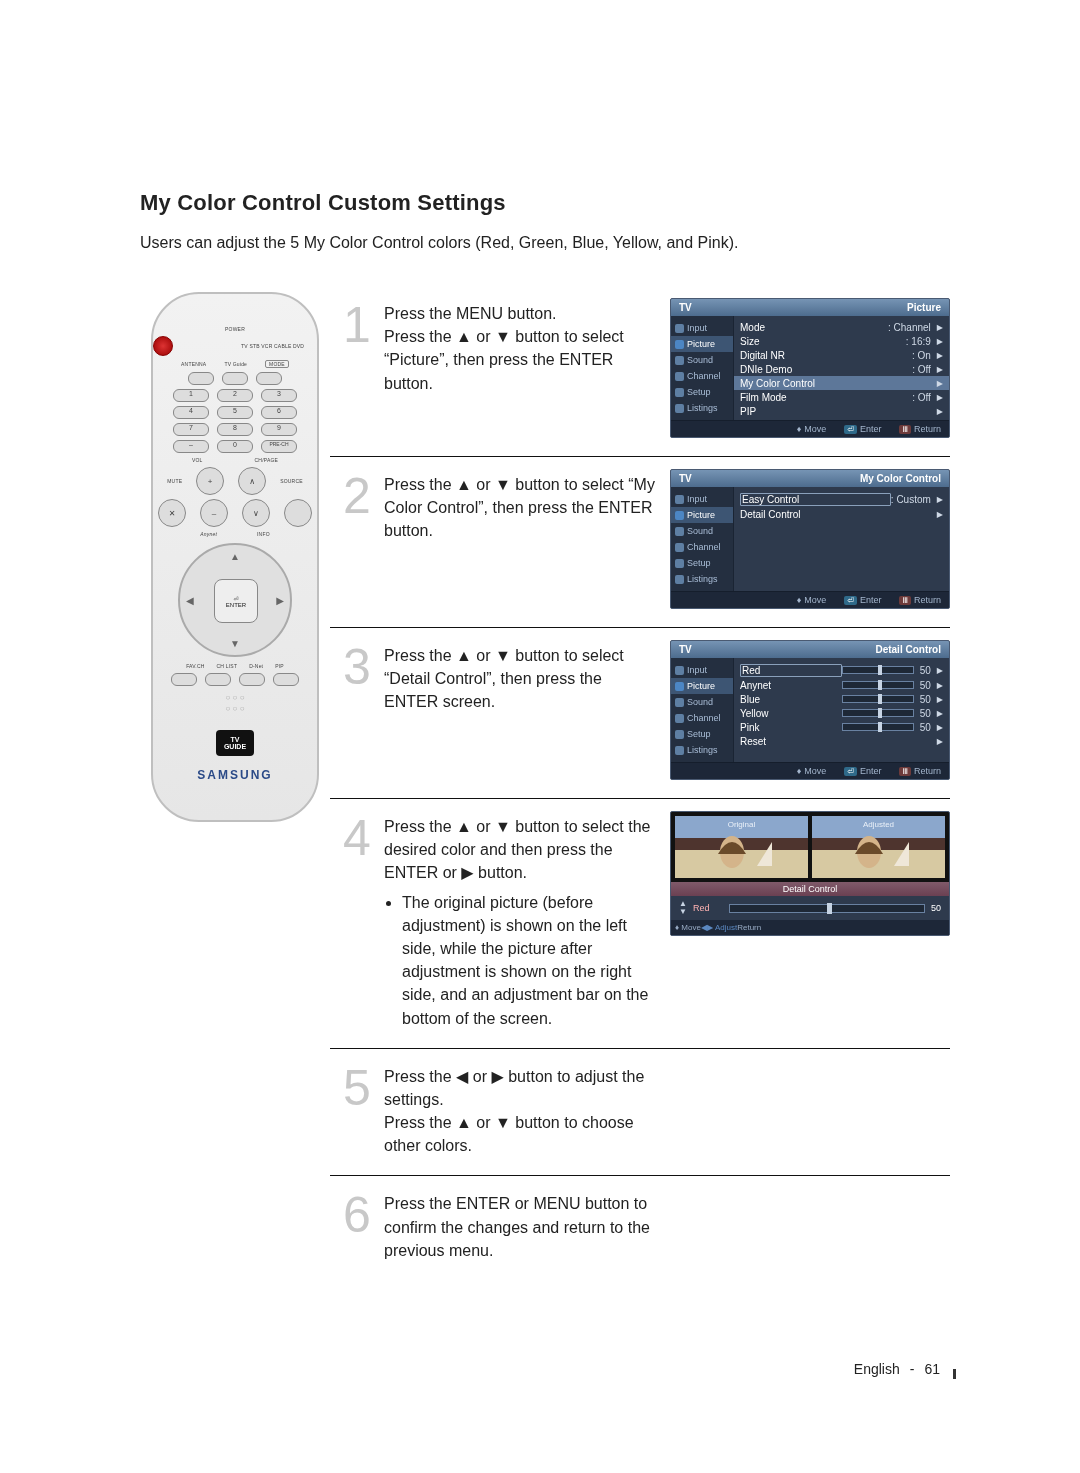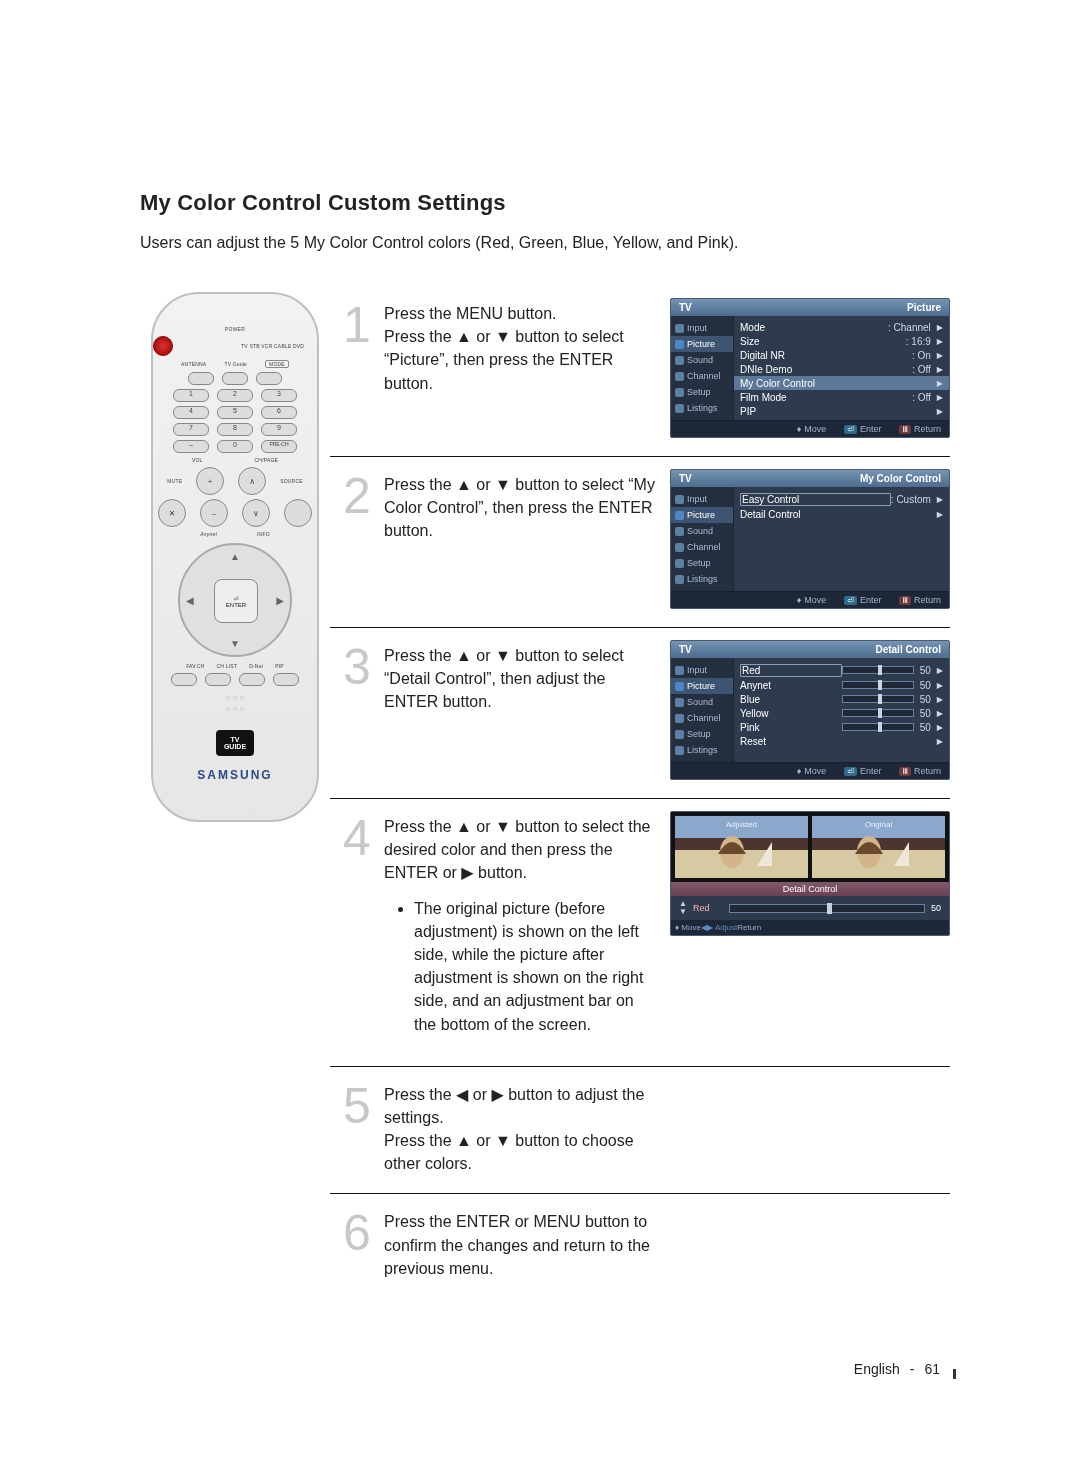--- a/index.html
+++ b/index.html
@@ -120,21 +120,21 @@
   }
   .steptext {
     flex: 1;
     font-size: 16px;
     font-weight: 300;
     line-height: 1.45;
     padding-right: 12px;
     padding-top: 4px;
   }
   .steptext ul { margin:6px 0 0 0; padding-left: 18px;}
-  .steptext li { margin:12px; }
+  .steptext li { margin:0; }
   .stepscreen {
     width: 280px;
     flex: 0 0 280px;
   }
 
   
   .osd {
     width: 278px;
     border:1px solid #4a5a72;
     background:#2e3a4d;
@@ -470,21 +470,21 @@
                   <span class="chip ret">Ⅲ</span>
                   <span>Return</span>
                 </span>
             </div>
           </div>
         </div>
       </div>
 
       <div class="step">
         <div class="stepnum">3</div>
-        <div class="steptext" style="white-space:pre-line;">Press the ▲ or ▼ button to select “Detail Control”, then adjust the ENTER button.</div>
+        <div class="steptext" style="white-space:pre-line;">Press the ▲ or ▼ button to select “Detail Control”, then press the ENTER screen.</div>
         <div class="stepscreen">
           <div class="osd">
             <div class="hdr">
                 <span>TV</span>
                 <span>Detail Control</span>
               </div>
             <div class="body">
               <div class="side">
                 <div>
                     <span class="ic"></span>
@@ -578,29 +578,29 @@
         <div class="steptext">
           <span style="white-space:pre-line;">Press the ▲ or ▼ button to select the desired color and then press the ENTER or ▶ button.</span>
           <ul>
               <li>The original picture (before adjustment) is shown on the left side, while the picture after adjustment is shown on the right side, and an adjustment bar on the bottom of the screen.</li>
             </ul>
         </div>
         <div class="stepscreen">
           <div class="preview">
             <div class="imgs">
               <div class="img">
-                <span class="imglabel">Adjusted</span>
+                <span class="imglabel">Original</span>
                 <svg width="60" height="36" viewBox="0 0 60 36">
                     <ellipse cx="20" cy="18" rx="12" ry="16" fill="#d4b48a"></ellipse>
                     <path d="M6 20 Q20 -4 34 20" fill="#6a4a2a"></path>
                     <polygon points="45,32 60,8 60,32" fill="#efe7d8"></polygon>
                   </svg>
               </div>
               <div class="img">
-                <span class="imglabel">Original</span>
+                <span class="imglabel">Adjusted</span>
                 <svg width="60" height="36" viewBox="0 0 60 36">
                     <ellipse cx="20" cy="18" rx="12" ry="16" fill="#d4b48a"></ellipse>
                     <path d="M6 20 Q20 -4 34 20" fill="#6a4a2a"></path>
                     <polygon points="45,32 60,8 60,32" fill="#efe7d8"></polygon>
                   </svg>
               </div>
             </div>
             <div class="adjhdr">Detail Control</div>
             <div class="adj">
               <div style="display:flex;flex-direction:column;line-height:1;">

